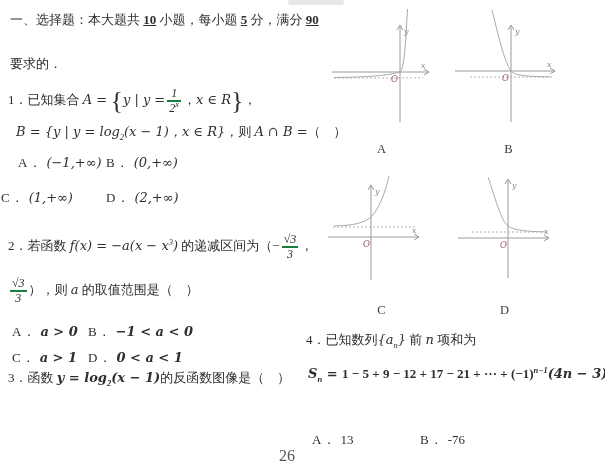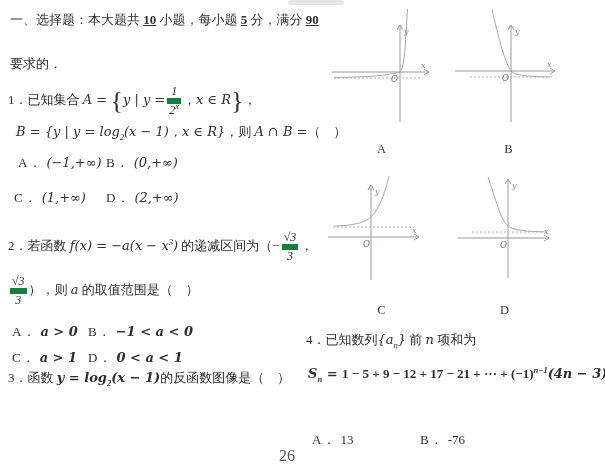--- a/index.html
+++ b/index.html
@@ -8,21 +8,21 @@
   .ln{position:absolute;margin:0;white-space:nowrap;font-size:13px;line-height:20px;}
   .tall{line-height:32px;}
   .m{font-style:italic;font-family:"DejaVu Serif","Liberation Serif",serif;}
   .up{font-style:normal;}
   .mb{font-weight:bold;}
   b{font-weight:bold;text-decoration:underline;}
   sub,sup{font-size:8.5px;font-style:italic;line-height:0;}
   .frac{display:inline-block;vertical-align:middle;text-align:center;line-height:1.05;
         margin:0 2px;font-style:italic;}
   .frac .fn{display:block;padding:0 2px;font-size:12px;}
-  .frac .fd{display:block;border-top:6px solid #15803d;padding:0 2px;font-size:12px;}
+  .frac .fd{display:block;border-top:2px solid #15803d;padding:0 2px;font-size:12px;}
   .bb{font-size:26px;font-weight:400;vertical-align:middle;line-height:26px;font-style:normal;}
   .optlab{font-style:normal;letter-spacing:1px;margin-right:4px;}
   .glabel{position:absolute;width:16px;text-align:center;font-size:12.5px;letter-spacing:1px;color:#3a3a3a;}
   .gpanel{position:absolute;}
   .pageno{position:absolute;left:279px;top:447px;font-size:16px;color:#555;}
   .artifact{position:absolute;left:288px;top:0;width:56px;height:5px;background:#c9c9c9;opacity:.45;border-radius:2px;}
   svg text{font-family:"DejaVu Serif",serif;font-style:italic;fill:#8a8a8a;font-size:8px;}
   svg text.o{fill:#a0507e;font-size:8.5px;}
   svg line,svg path,svg polyline{vector-effect:non-scaling-stroke;}
 </style>
@@ -35,21 +35,21 @@
 
   <p class="ln" style="left:10px;top:10px"><span>一、选择题：本大题共 </span><b>10</b><span> 小题，每小题 </span><b>5</b><span> 分，满分 </span><b>90</b></p>
   <p class="ln" style="left:10px;top:54px">要求的．</p>
 
   <p class="ln tall" style="left:8px;top:84px"><span class="up">1．已知集合 </span><span class="m">A =</span> <span class="bb">{</span><span class="m">y | y =</span><span class="frac"><span class="fn">1</span><span class="fd"><span>2</span><sup>x</sup></span></span><span class="up">，</span><span class="m">x ∈ R</span><span class="bb">}</span><span class="up">，</span></p>
 
   <p class="ln" style="left:16px;top:122px"><span class="m">B = {y | y = log</span><sub>2</sub><span class="m">(x − 1)，x ∈ R}</span><span class="up">，则 </span><span class="m">A ∩ B =</span><span class="up">（　）</span></p>
 
   <p class="ln" style="left:18px;top:153px"><span class="optlab">A．</span><span class="m">(−1,+∞)</span></p>
   <p class="ln" style="left:106px;top:153px"><span class="optlab">B．</span><span class="m">(0,+∞)</span></p>
-  <p class="ln" style="left:14px;top:188px"><span class="optlab">C．</span><span class="m">(1,+∞)</span></p>
+  <p class="ln" style="left:1px;top:188px"><span class="optlab">C．</span><span class="m">(1,+∞)</span></p>
   <p class="ln" style="left:106px;top:188px"><span class="optlab">D．</span><span class="m">(2,+∞)</span></p>
 
   <p class="ln tall" style="left:8px;top:230px"><span class="up">2．若函数 </span><span class="m">f(x) = −a(x − x</span><sup>3</sup><span class="m">)</span><span class="up"> 的递减区间为（−</span><span class="frac"><span class="fn">√3</span><span class="fd">3</span></span><span class="up">，</span></p>
 
   <p class="ln tall" style="left:8px;top:274px"><span class="frac"><span class="fn">√3</span><span class="fd">3</span></span><span class="up">），则 </span><span class="m">a</span><span class="up"> 的取值范围是（　）</span></p>
 
   <p class="ln" style="left:12px;top:322px"><span class="optlab">A．</span><span class="m mb">a &gt; 0</span></p>
   <p class="ln" style="left:88px;top:322px"><span class="optlab">B．</span><span class="m mb">−1 &lt; a &lt; 0</span></p>
   <p class="ln" style="left:12px;top:348px"><span class="optlab">C．</span><span class="m mb">a &gt; 1</span></p>
   <p class="ln" style="left:88px;top:348px"><span class="optlab">D．</span><span class="m mb">0 &lt; a &lt; 1</span></p>

